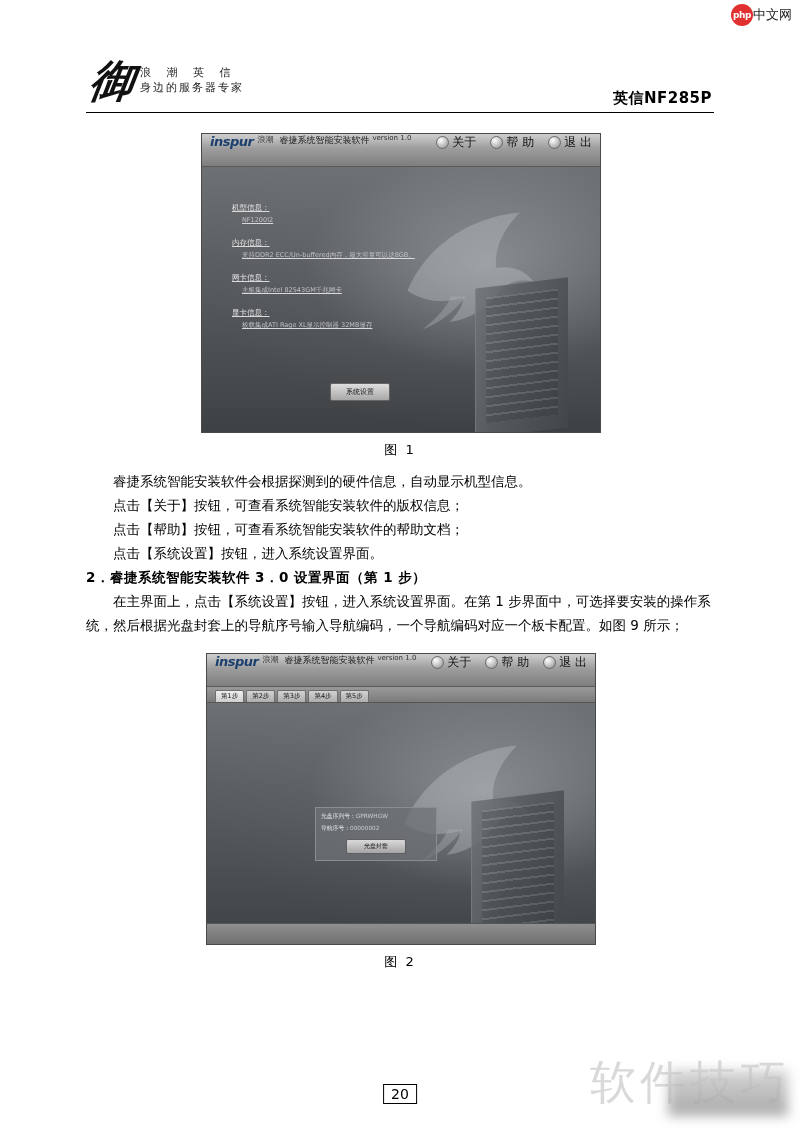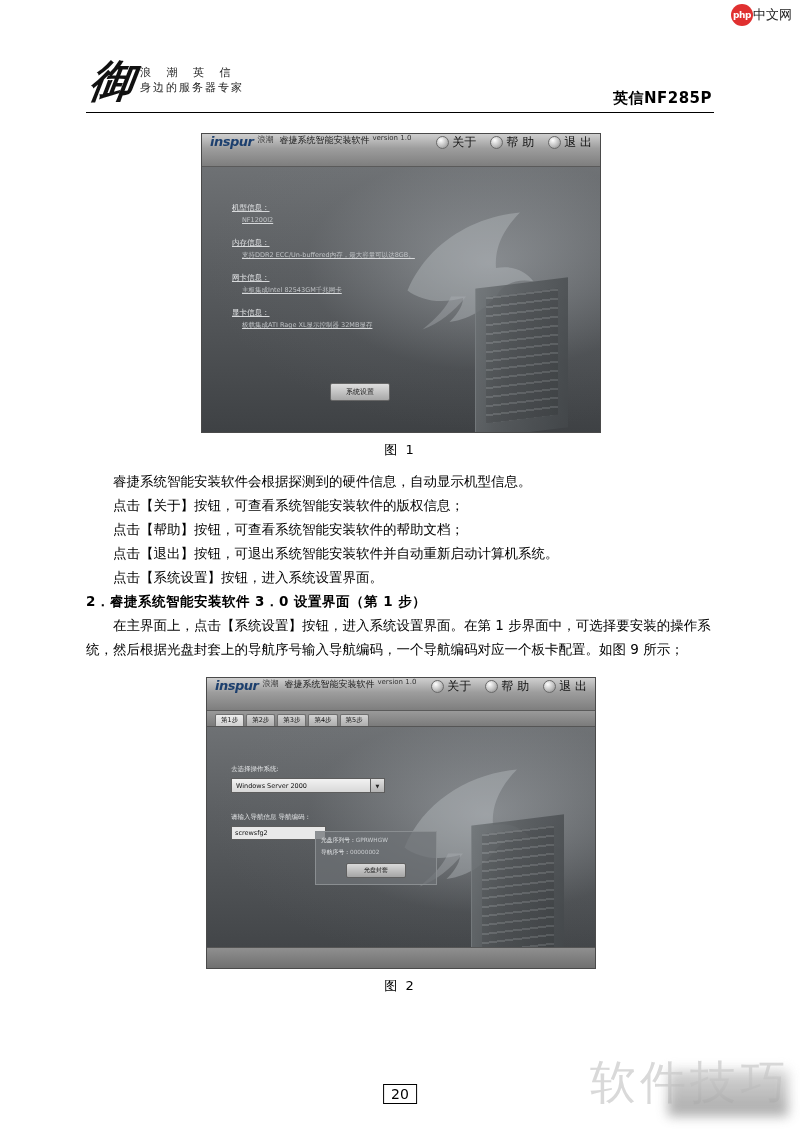--- a/index.html
+++ b/index.html
@@ -485,21 +485,20 @@
         <div class="sys-setting-btn">系统设置</div>
       </div>
     </div>
     <div class="fig-caption">图 1</div>
   </div>
 
   <div class="text-block">
     <p class="para">睿捷系统智能安装软件会根据探测到的硬件信息，自动显示机型信息。</p>
     <p class="para">点击【关于】按钮，可查看系统智能安装软件的版权信息；</p>
     <p class="para">点击【帮助】按钮，可查看系统智能安装软件的帮助文档；</p>
-    <p class="para">点击【退出】按钮，可退出系统智能安装软件并自动重新启动计算机系统。</p>
     <p class="para">点击【系统设置】按钮，进入系统设置界面。</p>
     <p class="section-title">2．睿捷系统智能安装软件 3．0 设置界面（第 1 步）</p>
     <p class="para">在主界面上，点击【系统设置】按钮，进入系统设置界面。在第 1 步界面中，可选择要安装的操作系统，然后根据光盘封套上的导航序号输入导航编码，一个导航编码对应一个板卡配置。如图 9 所示；</p>
   </div>
 
   <div class="figure fig2">
     <div class="screenshot">
 
       <div class="sc-topbar">
         <span class="sc-logo">inspur</span>
@@ -530,29 +529,20 @@
         <div class="sc-tab">第5步</div>
       </div>
 
       <div class="sc-body" style="height: calc(100% - 32px - 15px);">
         <svg class="dolphin" viewBox="0 0 200 200">
           <path d="M18,122 C44,60 104,24 168,18 C142,44 134,70 136,92 C158,88 176,96 186,110 C166,106 150,112 140,124 C128,142 104,160 74,164 C88,150 92,140 92,132 C64,140 36,136 18,122 Z" fill="#c9ced2" opacity="0.55"></path>
           <path d="M96,130 C80,150 60,166 38,174 C58,158 70,144 76,130 Z" fill="#c9ced2" opacity="0.45"></path>
         </svg>
         <div class="tower"></div>
 
-        <div class="form-area">
-          <div class="form-label">去选择操作系统:</div>
-          <div class="sel-box">
-            <span>Windows Server 2000</span>
-            <span class="sel-arrow">▼</span>
-          </div>
-          <div class="form-label">请输入导航信息 导航编码：</div>
-          <div class="code-input">screwsfg2</div>
-        </div>
 
         <div class="nav-panel">
           <div class="nav-line">
             <span>光盘序列号：</span><span class="val">GPRWHGW</span>
           </div>
           <div class="nav-line">
             <span>导航序号：</span><span class="val">00000002</span>
           </div>
           <div class="nav-btn">光盘封套</div>
         </div>

